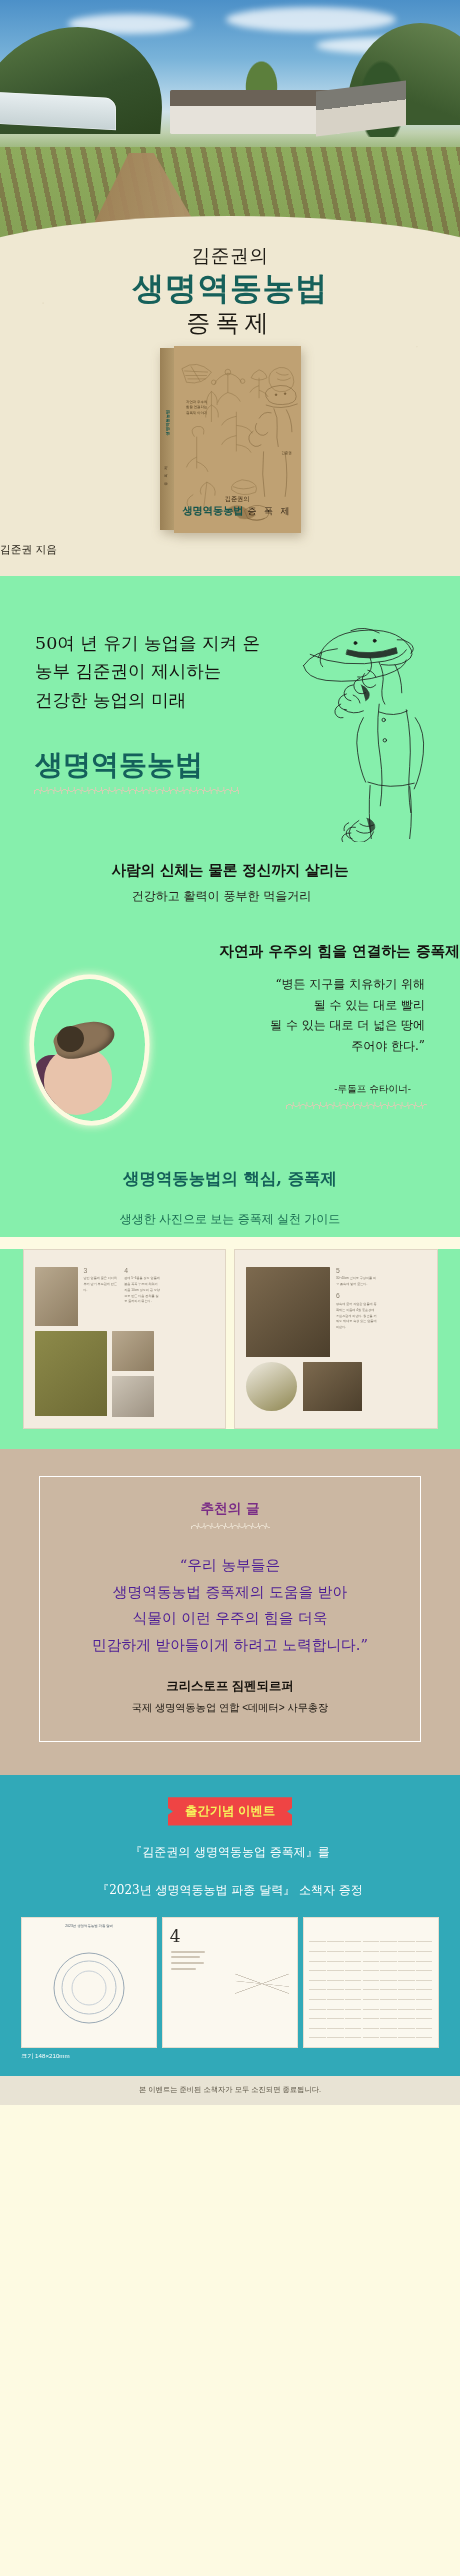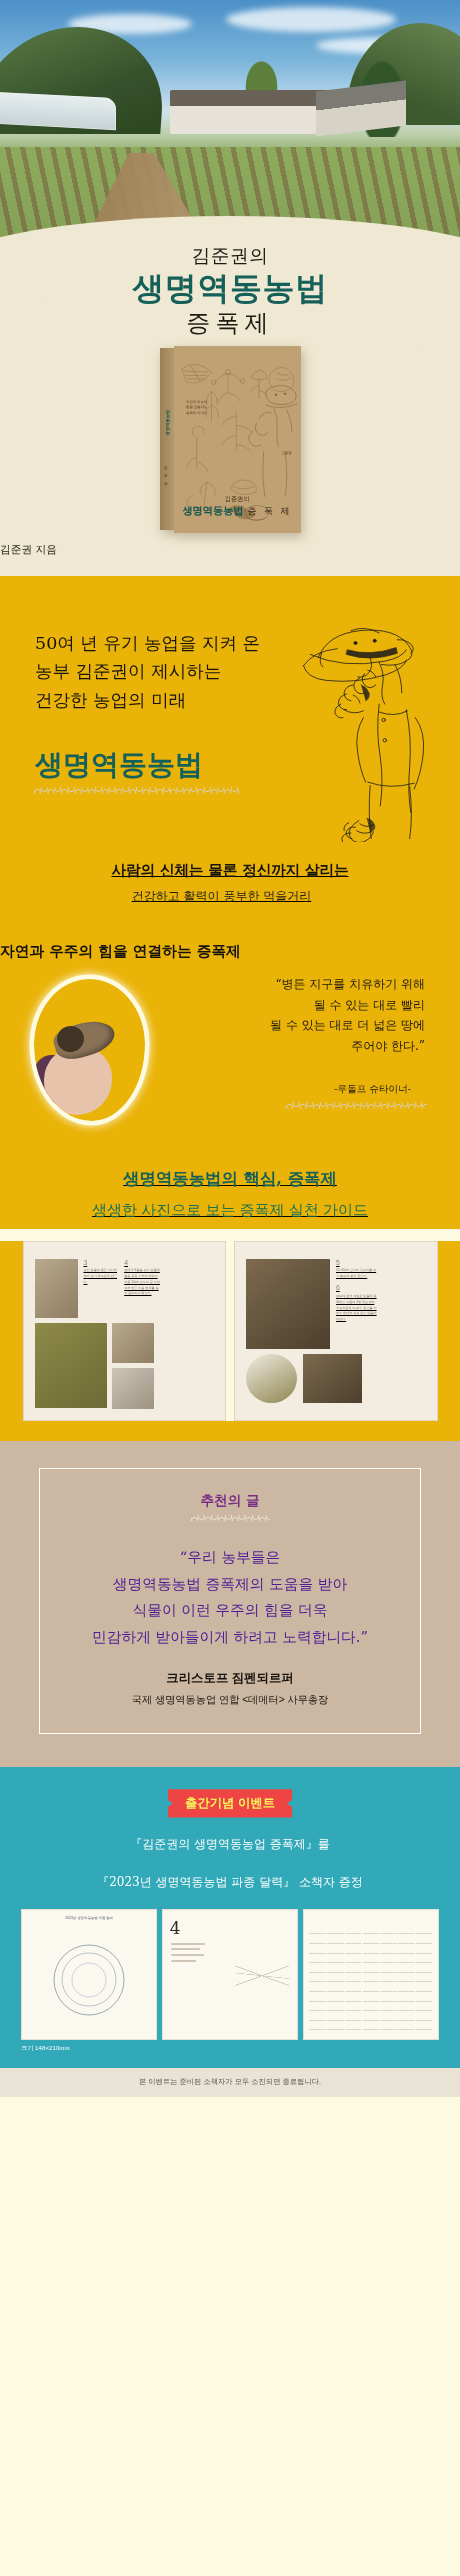--- a/index.html
+++ b/index.html
@@ -73,40 +73,40 @@
   .book-face-titles { position:absolute; left:0; bottom:14.7px; width:127px; text-align:center; z-index:3;}
   .bf-kicker { font-family:"DejaVu Serif",serif; font-size:6.2px; color:#3b2a14; }
   .bf-title { font-family:"DejaVu Serif",serif; font-size:10.2px; font-weight:bold; color:#14544c; display:inline-block; }
   .bf-title2 { font-family:"DejaVu Serif",serif; font-size:9px; color:#2d2113; letter-spacing:2.3px; display:inline-block; margin-left:4px;}
   .bf-tiny { position:absolute; left:12.4px; top:54px; font-size:3.4px; color:#4d3a1d; line-height:1.55; z-index:3; text-align:left;}
   .bf-author { position:absolute; right:9px; top:105px; font-size:3.4px; color:#3d2c13; z-index:3;}
   .book-author { position:absolute; left:0; top:543px; width:364px; text-align:left;
     font-family:"DejaVu Serif",serif; font-size:10.7px; color:#221d14; }
 
   
-  .cream { background:#eab308; position:relative;text-decoration:underline; }
+  .cream { background:#86efac; position:relative; }
 
   .intro { position:relative; height:266px; }
   .intro-lines { position:absolute; left:35px; top:53px; font-family:"DejaVu Serif",serif;
     font-size:17.5px; line-height:1.62; color:#161310; }
   .intro-big { position:absolute; left:35px; top:170px; font-family:"DejaVu Serif",serif;
     font-size:28px; font-weight:bold; color:#14605b; letter-spacing:0px; }
   .wave { display:block; height:6.8px; width:100%;
     background-image:radial-gradient(circle at 3.4px 5.7px, transparent 2.8px, #d9cdb4 2.8px, #d9cdb4 3.7px, transparent 3.8px),
                      radial-gradient(circle at 10.2px 1.1px, transparent 2.8px, #d9cdb4 2.8px, #d9cdb4 3.7px, transparent 3.8px);
     background-size:13.6px 6.8px; background-repeat:repeat-x; }
   .wave-u { width:205px; margin-left:34px; margin-top:3.4px; }
   .farmer { position:absolute; right:5.7px; top:22.6px; width:170px; height:243px; }
 
   .block2 { position:relative; padding:19px 0 8px; text-align:center; }
   .b2-l1 { font-family:"DejaVu Serif",serif; font-size:14.7px; font-weight:bold; color:#151210; letter-spacing:-0.2px;}
   .b2-l2 { font-family:"DejaVu Serif",serif; font-size:12px; color:#25201a; margin-top:8px; padding-right:17px;}
 
   .block3 { position:relative; height:243px; }
-  .b3-title { position:absolute; left:0; top:29px; width:460px; text-align:left;
+  .b3-title { position:absolute; left:0; top:29px; width:460px; text-align:right;
     font-family:"DejaVu Serif",serif; font-size:14.7px; font-weight:bold; color:#151210; }
   .b3-quote { position:absolute; right:35px; top:61px; text-align:right;
     font-family:"DejaVu Serif",serif; font-size:12px; line-height:1.72; color:#1c1813; }
   .b3-attr { position:absolute; right:49px; top:170px; font-family:"DejaVu Serif",serif;
     font-size:9.6px; color:#1c1813; }
   .b3-wave { position:absolute; right:33px; top:189px; width:141px; }
   .soilphoto { position:absolute; left:34px; top:66px; width:111px; height:142px;
     border-radius:50% 50% 48% 52% / 46% 46% 54% 54%;
     background:
       radial-gradient(ellipse at 38% 44%, #6e5b43 0 16%, rgba(110,91,67,0) 20%),
@@ -118,21 +118,21 @@
     border-radius:40% 60% 50% 50%; filter:blur(0.6px); }
   .sp-hand { position:absolute; left:10.2px; bottom:5.7px; width:68px; height:68px; background:#e8c3ab;
     border-radius:50% 46% 54% 50%; filter:blur(0.3px); }
   .sp-horn { position:absolute; left:20.3px; top:44px; width:61px; height:33px; background:#8a7257;
     border-radius:40% 60% 55% 45%; transform:rotate(-16deg); box-shadow:inset -3.4px -2.3px 5.7px rgba(0,0,0,.35); }
   .sp-horn-in { position:absolute; left:22.6px; top:47px; width:27px; height:26px; background:#403425;
     border-radius:50%; transform:rotate(-16deg); }
 
   .block4 { text-align:center; padding:12.4px 0 9px; }
   .b4-t { font-family:"DejaVu Serif",serif; font-size:16.4px; font-weight:bold; color:#146059; }
-  .b4-s { font-family:"Liberation Sans",sans-serif; font-size:15px; color:#1b6f53; margin-top:11px;
+  .b4-s { font-family:"Liberation Sans",sans-serif; font-size:12px; color:#1b6f53; margin-top:21px;
     font-weight:normal; }
 
   
   .spread { width:415px; margin:11.3px auto 0; display:flex; gap:8px; background:#fcfae0; }
   .spd { flex:1; background:#f3ece0; border:0.6px solid #e0d5c4; padding:17px 11.3px 11.3px; position:relative; min-height:170px; }
   .spd-row { display:flex; gap:5.7px; }
   .ph { background:linear-gradient(135deg,#b9a98f,#8e7d62); border-radius:0.6px; }
   .ph.green { background:linear-gradient(140deg,#8d8a4a,#6d6a34); }
   .ph.soil { background:linear-gradient(140deg,#7d6a4f,#4c3f2c); }
   .ph.grey { background:linear-gradient(140deg,#cdc5b7,#9d9282); }

